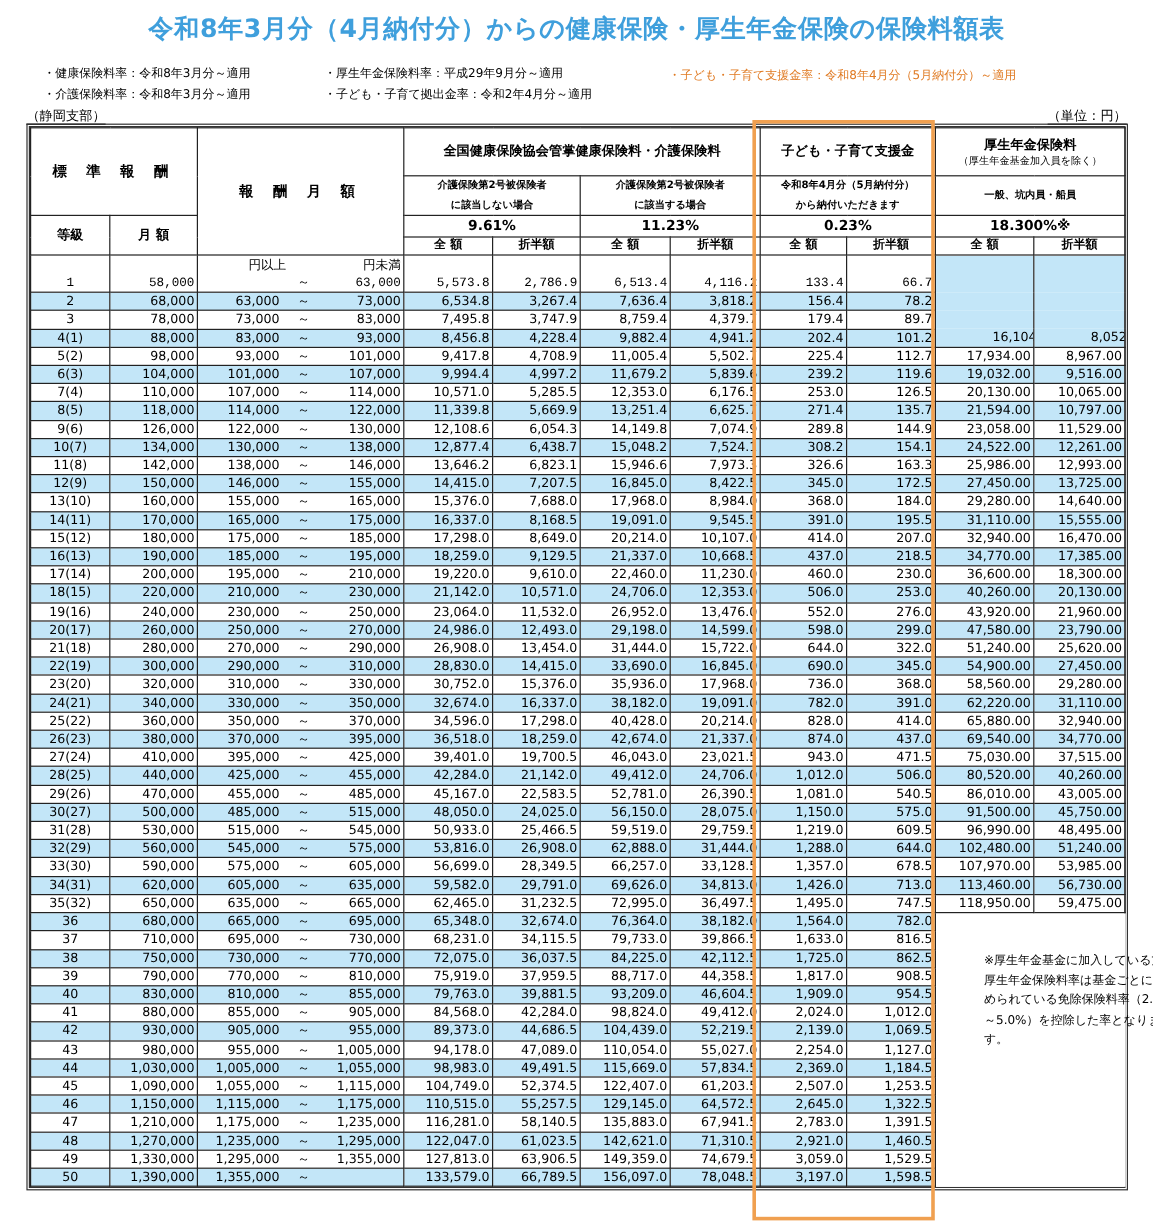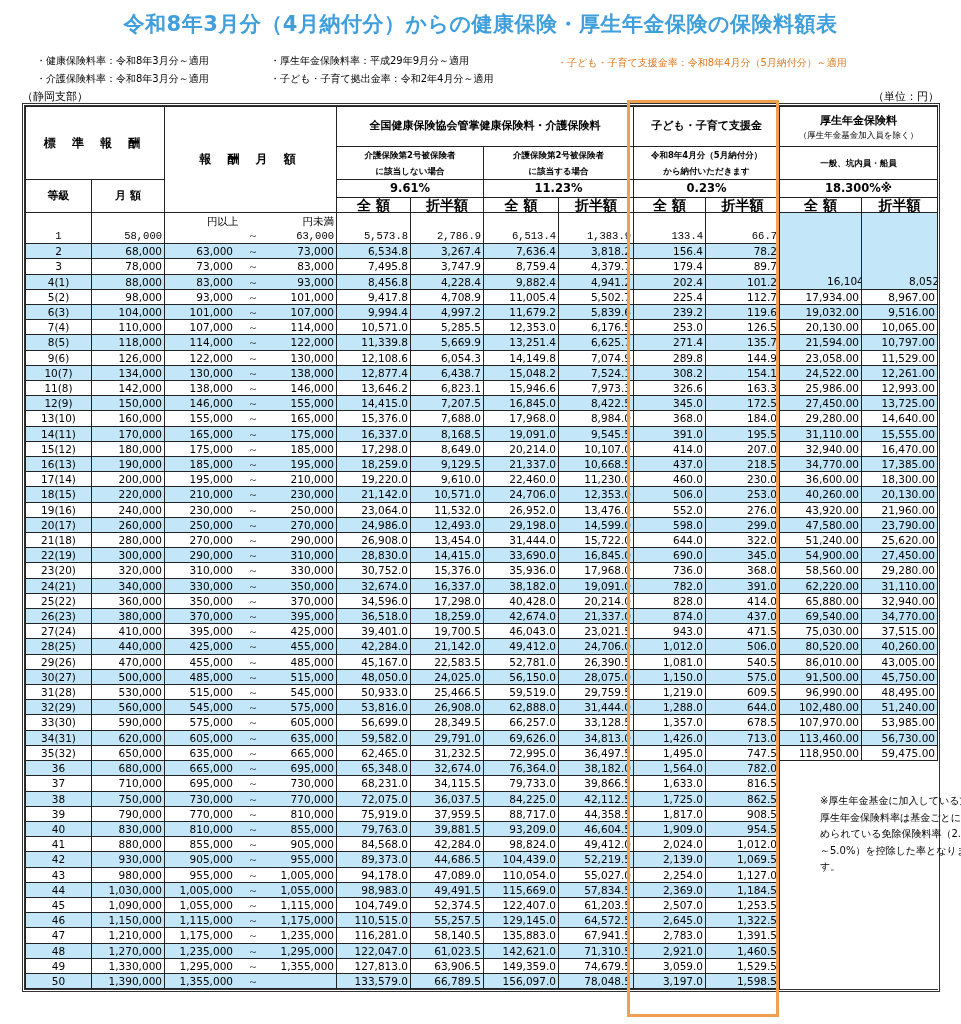--- a/index.html
+++ b/index.html
@@ -18,21 +18,21 @@
        white-space:nowrap; overflow:hidden; }
   td.num { text-align:right; }
   td.c { text-align:center; }
   tr.alt td { background:#c3e6f8; }
   tr.alt td.nobg { background:#fff; }
   .hdr td { background:#fff; text-align:center; font-weight:bold; }
   .h-big { font-size:12px; letter-spacing:6px; }
   .h-mid { font-size:11px; }
   .h-sm { font-size:8.5px; font-weight:normal; line-height:16px; }
   .h-rate { font-size:11.5px; font-weight:normal; }
-  .h-col { font-size:14px; font-weight:normal; }
+  .h-col { font-size:10px; font-weight:normal; }
   .tilde { display:inline-block; width:40px; text-align:center; }
   .range { display:flex; justify-content:space-between; }
   .pension-empty { background:#c3e6f8 !important;padding-left:47px; }
   .orange-box { position:absolute; left:627px; top:100px; width:146px; height:911px;
                 border:3px solid #f0a050; pointer-events:none; box-sizing:content-box; }
   .side-note { position:absolute; left:820px; top:793px; width:160px; font-size:10px; line-height:16.5px; }
   .side-note p { margin:0 0 17px 0; }
   .first-row td { height:30px; vertical-align:bottom;font-family:Liberation Mono, monospace; }
   .firstrange { display:flex; flex-direction:column; }
   .firstrange .top { display:flex; justify-content:space-between; padding-left:40px; }
@@ -124,21 +124,21 @@
               <div class="range">
                 <span style="width: 66px; text-align: right;"></span>
                 <span class="tilde">～</span>
                 <span style="flex: 1 1 0%; text-align: right;">63,000</span>
               </div>
             </div>
           </td>
           <td class="num">5,573.8</td>
           <td class="num">2,786.9</td>
           <td class="num">6,513.4</td>
-          <td class="num">1,383.9</td>
+          <td class="num">4,116.2</td>
           <td class="num">133.4</td>
           <td class="num">66.7</td>
           <td class="num pension-empty" style="border-bottom: none;"></td>
           <td class="num pension-empty" style="border-bottom: none;"></td>
         </tr>
         <tr class="alt">
           <td class="c">2</td>
           <td class="num">68,000</td>
           <td>
             <div class="range">

